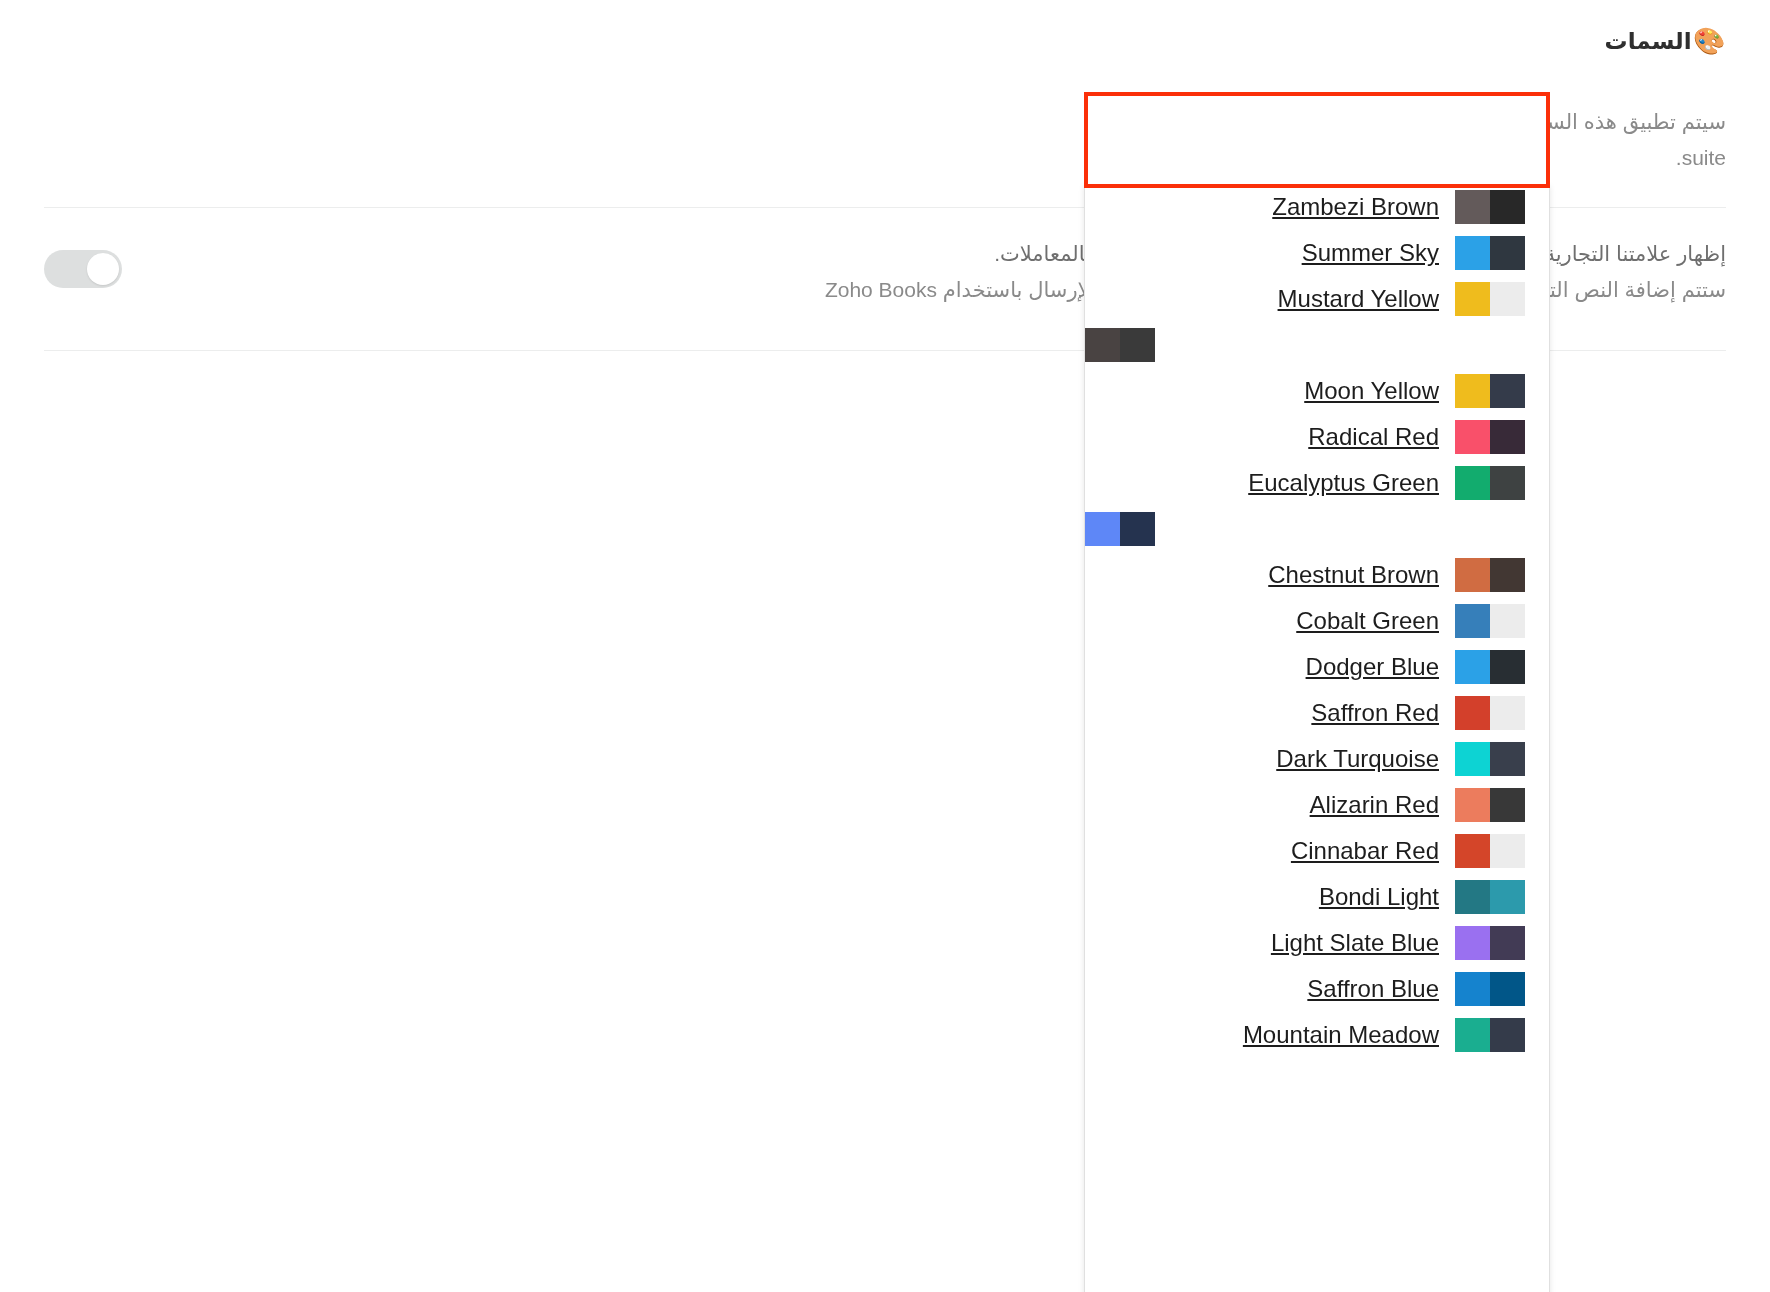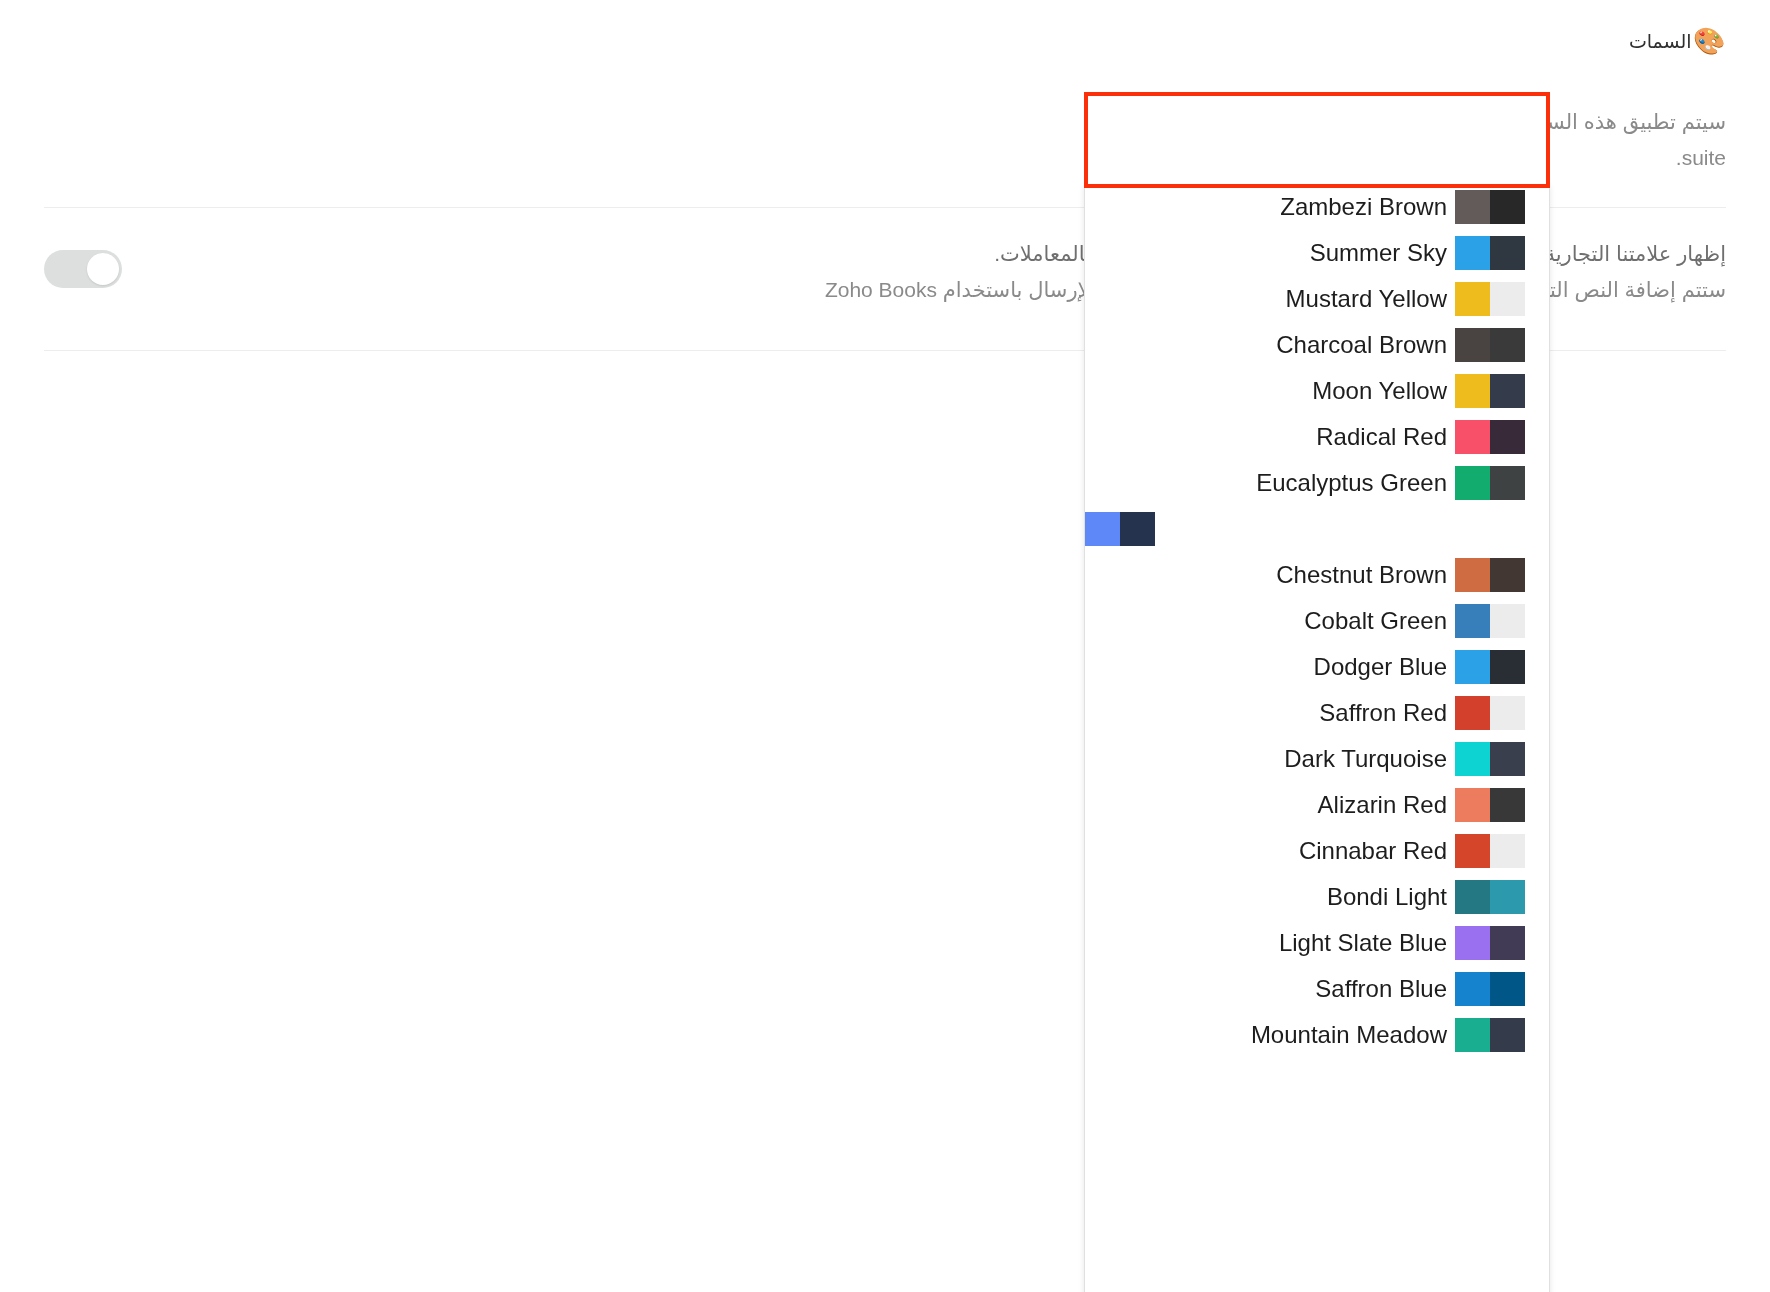--- a/index.html
+++ b/index.html
@@ -26,23 +26,23 @@
   .header-row {
     position: absolute;
     top: 28px;
     right: 44px;
     display: flex;
     align-items: center;
     gap: 2px;
     direction: rtl;
   }
   .header-title {
-    font-size: 19px;
+    font-size: 23px;
     color: #2f2f2f;
-    font-weight: 400;
+    font-weight: 700;
     letter-spacing: 0;
     line-height: 1;
   }
   .palette-emoji {
     font-size: 26px;
     line-height: 1;
     display: inline-block;
   }
 
   
@@ -194,22 +194,23 @@
     display: flex;
     align-items: center;
     direction: ltr;
     cursor: pointer;
   }
   .option .opt-label {
     flex: 1 1 auto;
     text-align: right;
     font-size: 24px;
     color: #1d1d1d;
-    padding-right: 8px;
+    padding-right: 16px;
     white-space: nowrap;
+    text-decoration: underline;
   }
   .option .swatch {
     margin-right: 24px;
     width: 70px;
     height: 34px;
   }
 </style>
 </head>
 <body>
 
@@ -257,21 +258,20 @@
           </span>
         </div>
         <div class="option">
           <span class="opt-label">Mustard Yellow</span>
           <span class="swatch">
             <span class="c1" style="background: rgb(239, 188, 29);"></span>
             <span class="c2" style="background: rgb(236, 236, 236);"></span>
           </span>
         </div>
         <div class="option">
-          <span class="opt-label">Charcoal Brown</span>
           <span class="swatch">
             <span class="c1" style="background: rgb(73, 67, 66);"></span>
             <span class="c2" style="background: rgb(58, 58, 58);"></span>
           </span>
         </div>
         <div class="option">
           <span class="opt-label">Moon Yellow</span>
           <span class="swatch">
             <span class="c1" style="background: rgb(239, 188, 29);"></span>
             <span class="c2" style="background: rgb(52, 59, 74);"></span>

